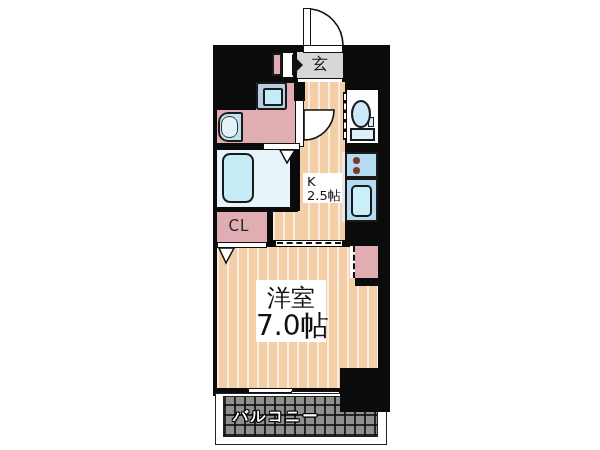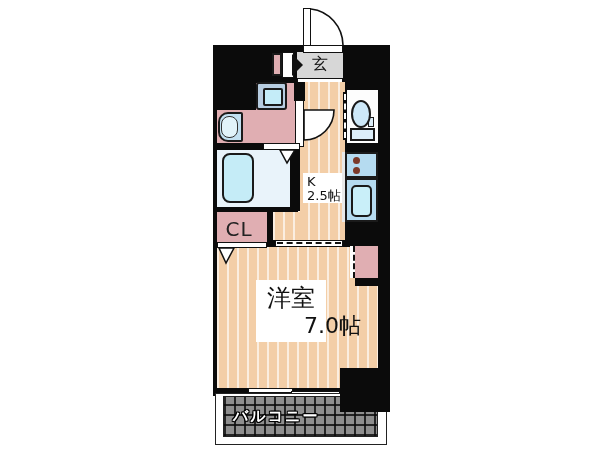--- a/index.html
+++ b/index.html
@@ -106,20 +106,20 @@
 
   <div class="abs" style="left:215px;top:393px;width:172px;height:52px;background:#fff;border:1px solid #222;"></div>
   <div class="abs balcony-grid" style="left:223px;top:396px;width:155px;height:41px;"></div>
   <div class="abs wall" style="left:340px;top:393px;width:50px;height:19px;"></div>
 
   <div class="abs lbl" style="left:297px;top:56px;width:46px;text-align:center;font-size:16px;">玄</div>
   <div class="abs" style="left:303px;top:173px;width:39px;height:30px;background:#fff;padding:2px 0 0 4px;">
     <div class="lbl" style="font-size:13px;line-height:14px;">K</div>
     <div class="lbl" style="font-size:13px;line-height:14px;">2.5帖</div>
   </div>
-  <div class="abs lbl" style="left:217px;top:219px;width:44px;text-align:center;font-size:20px;color:#222;letter-spacing:1px;">CL</div>
+  <div class="abs lbl" style="left:217px;top:219px;width:44px;text-align:center;font-size:15px;color:#222;letter-spacing:1px;">CL</div>
   <div class="abs" style="left:256px;top:280px;width:70px;height:62px;background:#fff;text-align:center;padding-top:4px;">
     <div class="lbl" style="font-size:24px;line-height:28px;">洋室</div>
-    <div class="lbl" style="font-size:22px;line-height:28px;margin-left:48px;">7.0帖</div>
+    <div class="lbl" style="font-size:28px;line-height:28px;">7.0帖</div>
   </div>
   <div class="abs lbl outline-text" style="left:233px;top:409px;width:135px;font-size:15px;font-weight:bold;letter-spacing:2px;">バルコニー</div>
 
 </div>
 
 </body></html>

